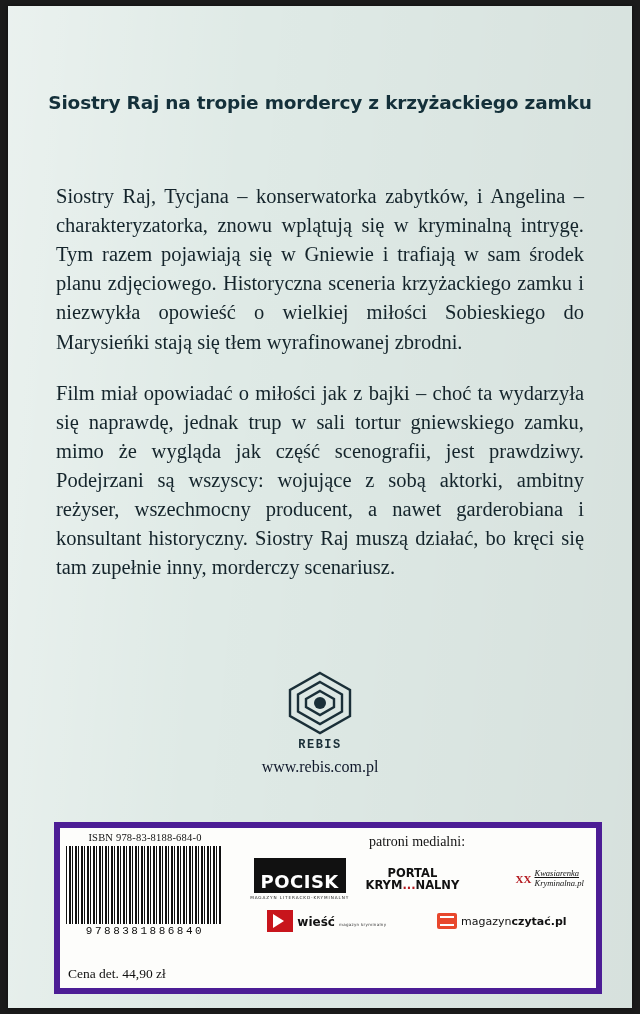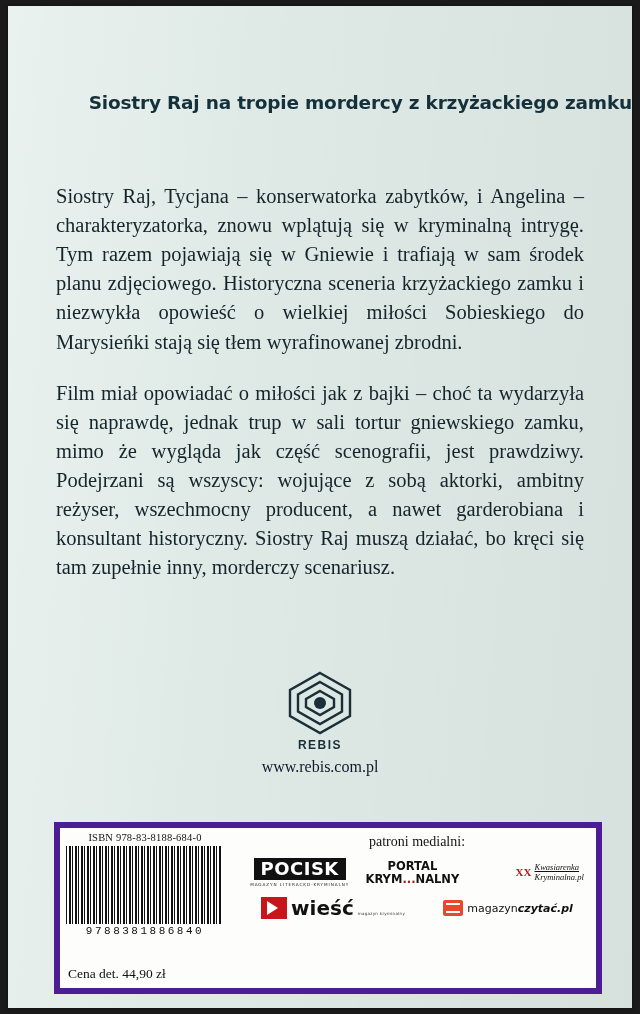--- a/index.html
+++ b/index.html
@@ -29,21 +29,21 @@
     position: absolute;
     inset: 0;
     background: linear-gradient(95deg, rgba(255,255,255,0.35) 0%, rgba(255,255,255,0.0) 35%, rgba(0,0,0,0.04) 100%);
     pointer-events: none;
   }
   .headline {
     position: absolute;
     left: 0;
     right: 0;
     top: 86px;
-    text-align: right;
+    text-align: center;
     font-family: "DejaVu Sans", sans-serif;
     font-weight: bold;
     font-size: 18.5px;
     letter-spacing: -0.2px;
     color: #14303a;
   }
   .blurb {
     position: absolute;
     left: 48px;
     right: 48px;
@@ -68,21 +68,21 @@
     top: 664px;
     text-align: center;
   }
   .logo-mark {
     display: block;
     margin: 0 auto;
   }
   .logo-word {
     display: block;
     margin-top: 2px;
-    font-family: Liberation Sans, sans-serif;
+    font-family: Liberation Mono, monospace;
     font-weight: bold;
     font-size: 12px;
     letter-spacing: 1.5px;
     color: #1a2f38;
   }
   .logo-url {
     display: block;
     margin-top: 6px;
     font-family: "Liberation Serif", serif;
     font-size: 16px;
@@ -168,21 +168,21 @@
     align-items: center;
     justify-content: center;
   }
   .pocisk {
     background: #111;
     color: #fff;
     font-family: "DejaVu Sans", sans-serif;
     font-weight: bold;
     font-size: 18px;
     letter-spacing: 0.5px;
-    padding: 2px 7px 2px 7px;
+    padding: 15px 7px 2px 7px;
     line-height: 1;
   }
   .pocisk-sub {
     font-family: "DejaVu Sans", sans-serif;
     font-size: 4.2px;
     letter-spacing: 0.9px;
     color: #222;
     margin-top: 2px;
   }
   .portal {
@@ -242,21 +242,21 @@
     top: 4px;
     width: 0;
     height: 0;
     border-left: 11px solid #fff;
     border-top: 7px solid transparent;
     border-bottom: 7px solid transparent;
   }
   .wiesc-text {
     font-family: "DejaVu Sans", sans-serif;
     font-weight: bold;
-    font-size: 20px;
+    font-size: 12px;
     color: #111;
     line-height: 1;
   }
   .wiesc-sub {
     font-family: "DejaVu Sans", sans-serif;
     font-size: 4px;
     color: #333;
     letter-spacing: 0.3px;
   }
   .lubimy {
@@ -281,21 +281,20 @@
     border-top: 2px solid #fff;
     border-bottom: 2px solid #fff;
   }
   .lubimy-text {
     font-family: "DejaVu Sans", sans-serif;
     font-size: 11px;
     color: #111;
   }
   .lubimy-text b {
     font-weight: bold;
-    font-style: italic;
   }
 </style>
 </head>
 <body>
 
 <div class="page">
 
   <div class="headline">Siostry Raj na tropie mordercy z krzyżackiego zamku</div>
 
   <div class="blurb">

